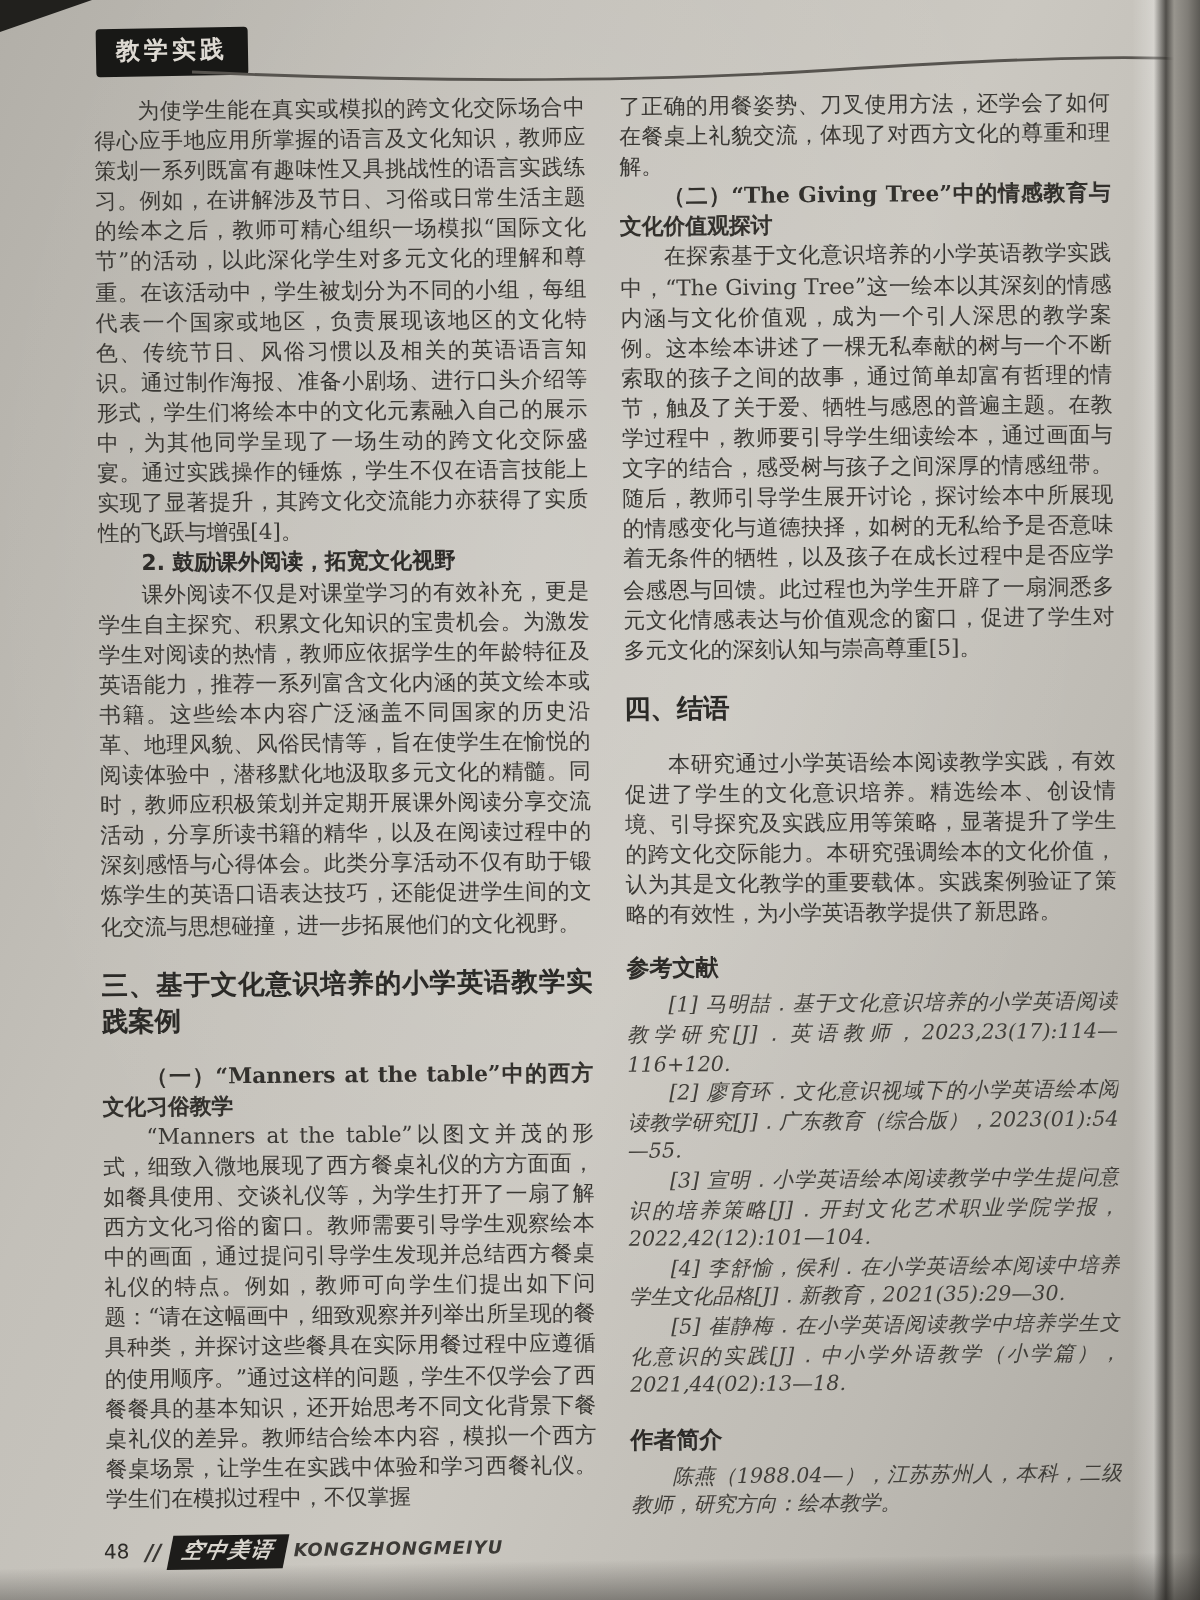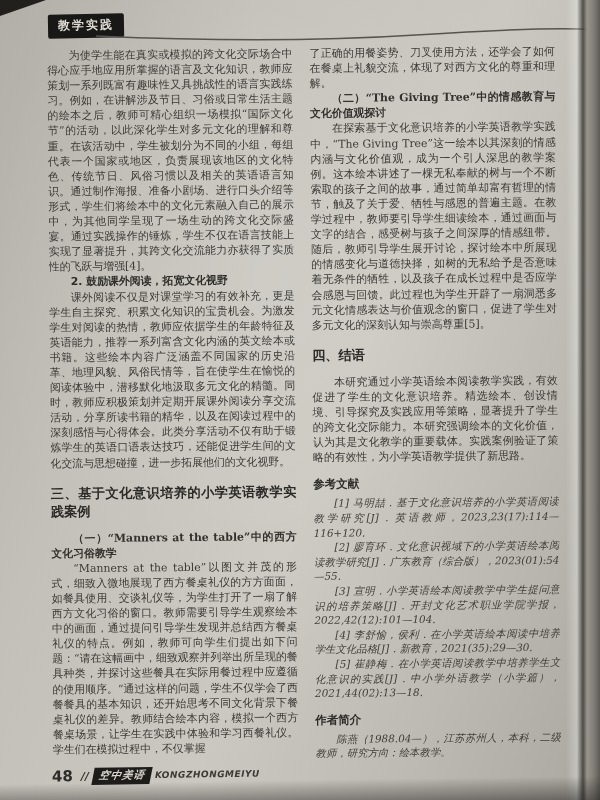--- a/index.html
+++ b/index.html
@@ -57,21 +57,21 @@
   }
   .ref,.author-bio{
     font-style:italic;font-size:10.4px;line-height:14.6px;
     text-indent:2em;color:#403e39;
   }
   
   .footer{
     position:absolute;left:52px;bottom:16px;display:flex;align-items:center;gap:4px;
     transform:rotate(-0.8deg);color:#2e2c29;
   }
-  .footer .pageno{font-size:15px;font-weight:bold;}
+  .footer .pageno{font-size:10px;font-weight:normal;}
   .footer .slashes{font-size:11px;font-weight:bold;font-style:italic;color:#3a3834;margin-left:4px;}
   .footer .journal-box{
     background:#1d1c1a;color:#d8d4cd;font-size:10.5px;font-weight:bold;font-style:italic;
     padding:1px 6px 2px 6px;transform:skewX(-12deg);letter-spacing:1px;
   }
   .footer .pinyin{font-size:9px;font-weight:bold;letter-spacing:0.5px;color:#3c3a36;font-style:italic;}
 </style>
 </head>
 <body>
 

